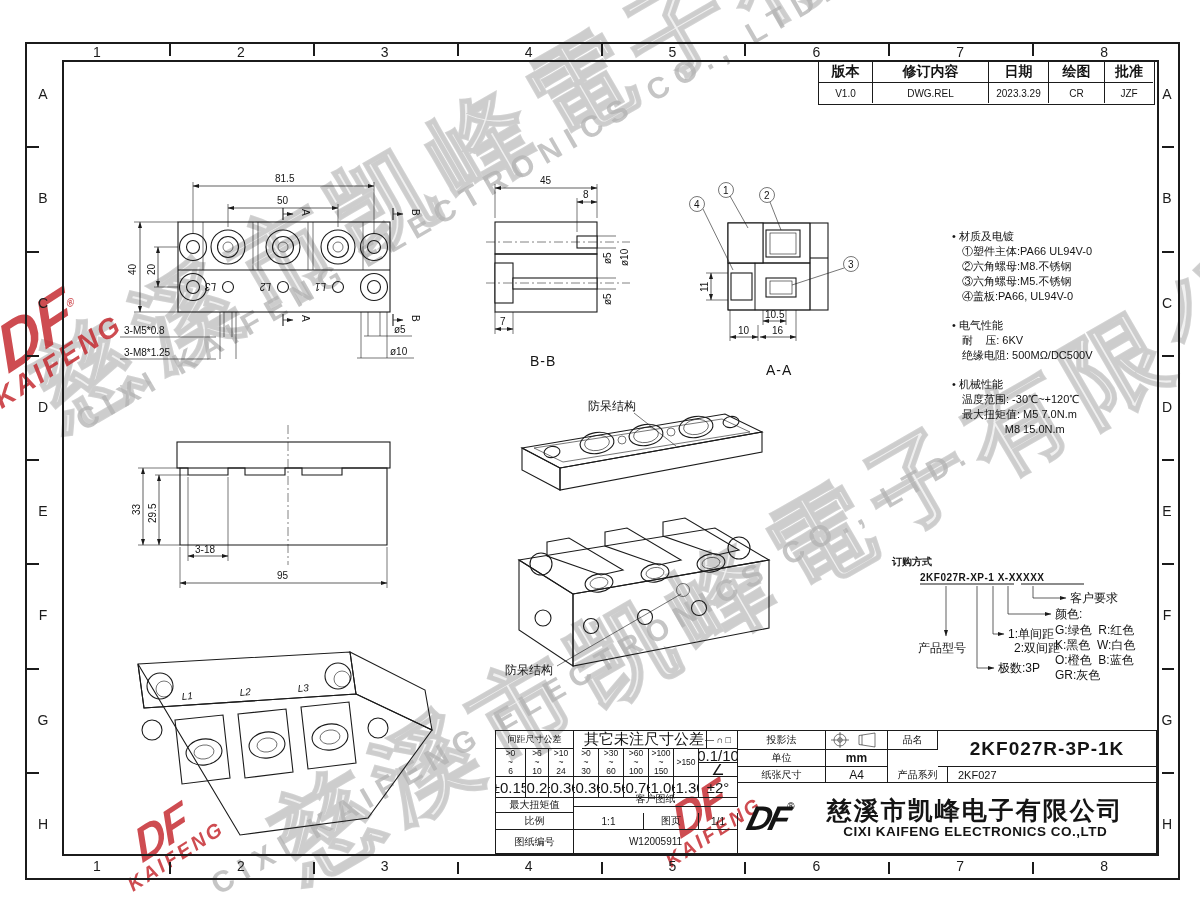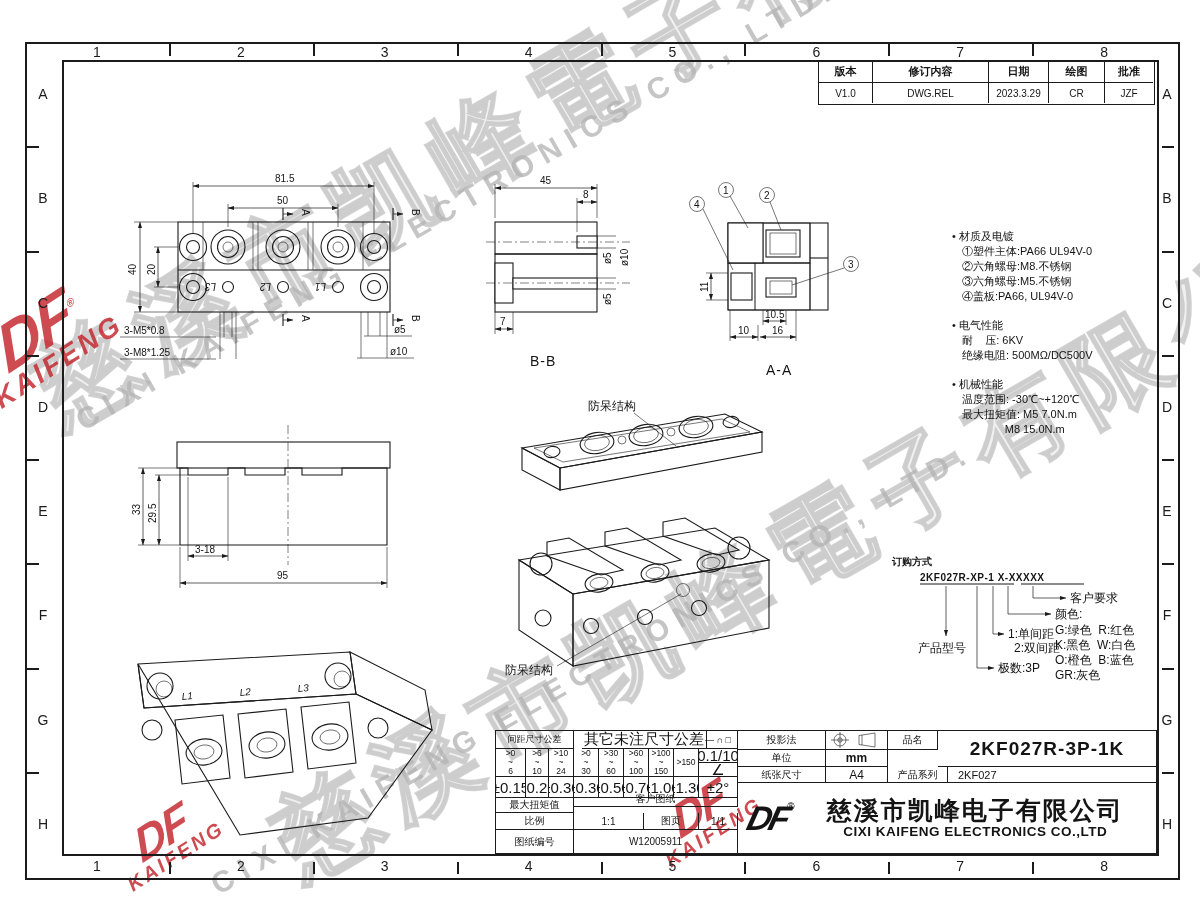--- a/index.html
+++ b/index.html
@@ -17,21 +17,21 @@
   .rl-reg{font-size:11px;vertical-align:super;font-style:normal;}
   
   .frame{position:absolute;border:2px solid #1b1b1b;}
   .gnum,.glet{position:absolute;font-size:14px;color:#1b1b1b;width:18px;height:16px;
               text-align:center;line-height:16px;}
   .tick{position:absolute;background:#1b1b1b;}
   
   .rev{position:absolute;left:818px;top:60px;width:337px;height:45px;border:1.5px solid #1b1b1b;box-sizing:border-box;}
   .rev-cell{position:absolute;box-sizing:border-box;border-right:1px solid #1b1b1b;border-bottom:1px solid #1b1b1b;
             text-align:center;font-size:10px;overflow:hidden;display:flex;align-items:center;justify-content:center;}
-  .rev-h{font-weight:700;font-size:11px;}
+  .rev-h{font-weight:700;font-size:14px;}
   
   .notes{position:absolute;left:952px;top:220px;width:212px;font-size:11px;line-height:15px;}
   .note-title{font-weight:400;margin-top:9px;}
   .note-title::before{content:"• ";}
   .note-item{padding-left:10px;white-space:pre;}
   
   .tb{position:absolute;left:495px;top:730px;width:660px;height:122px;border:1.5px solid #1b1b1b;
       box-sizing:content-box;background:transparent;}
   .cell{position:absolute;box-sizing:border-box;border-right:1px solid #1b1b1b;border-bottom:1px solid #1b1b1b;
         display:flex;align-items:center;justify-content:center;text-align:center;overflow:hidden;}

